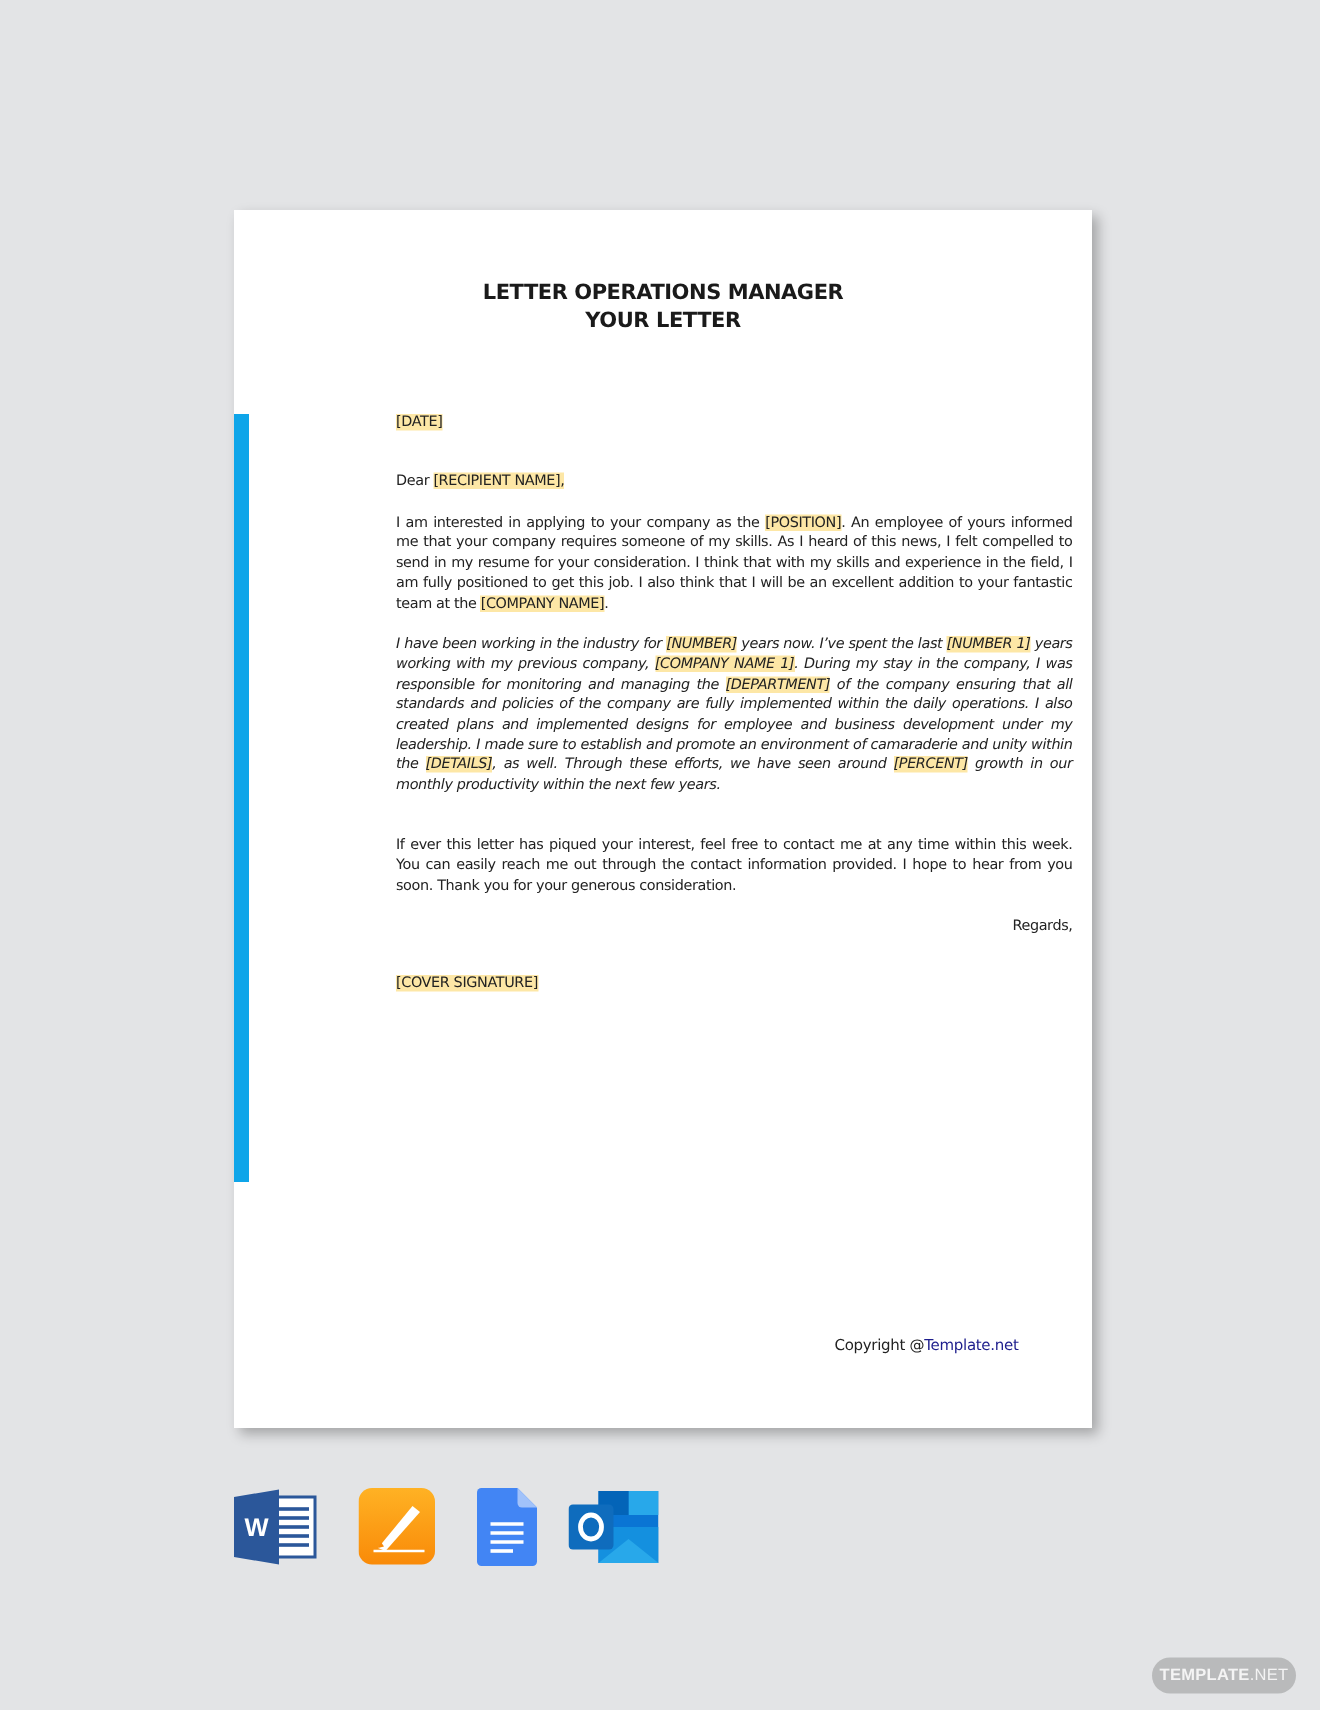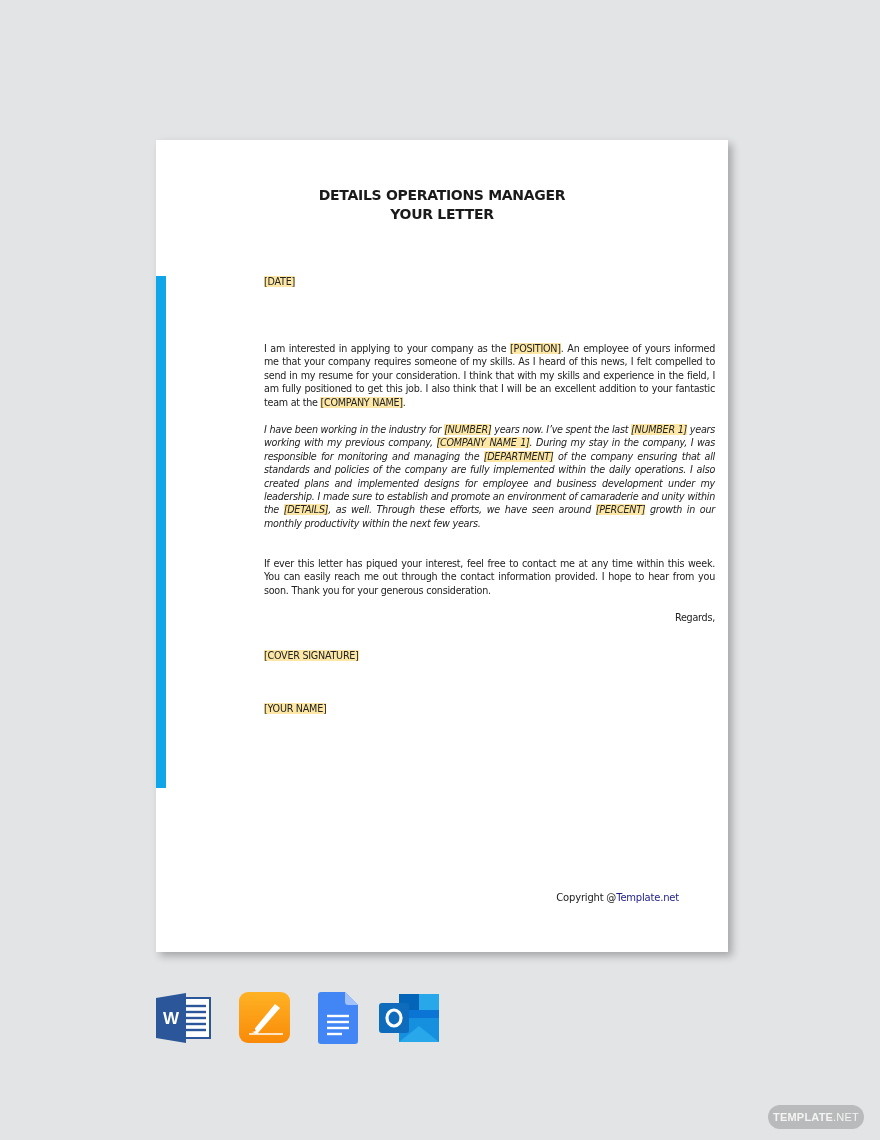--- a/index.html
+++ b/index.html
@@ -15,50 +15,50 @@
   .icons { position:absolute; top:992px; left:156px; height:52px; }
   .icon { position:absolute; top:0; }
   .badge { position:absolute; left:768px; top:1105px; width:96px; height:24px; border-radius:12px; background:#b9babb; color:#f4f4f4; font-size:11px; font-weight:bold; line-height:24px; text-align:center; letter-spacing:0.2px; }
   .badge .light { font-weight:normal; }
 </style>
 </head>
 <body>
 
 <div class="page">
   <div class="title">
-    <div>DETAILS OPERATIONS MANAGER</div>
+    <div>LETTER OPERATIONS MANAGER</div>
     <div>YOUR LETTER</div>
   </div>
 
   <div class="body" style="top:135px;">
     <span class="hl">[DATE]</span>
   </div>
 
+  <div class="body" style="top:174px;">
+    <span>Dear </span><span class="hl"><span>[RECIPIENT NAME]</span><span>,</span></span>
+  </div>
 
   <div class="body" style="top:202px;">
     <p><span>I am interested in applying to your company as the </span><span class="hl">[POSITION]</span><span>. An employee of yours informed me that your company requires someone of my skills. As I heard of this news, I felt compelled to send in my resume for your consideration. I think that with my skills and experience in the field, I am fully positioned to get this job. I also think that I will be an excellent addition to your fantastic team at the </span><span class="hl">[COMPANY NAME]</span><span>.</span></p>
   </div>
 
   <div class="body" style="top:283px;font-style:italic;">
     <p><span>I have been working in the industry for </span><span class="hl">[NUMBER]</span><span> years now. I’ve spent the last </span><span class="hl">[NUMBER 1]</span><span> years working with my previous company, </span><span class="hl">[COMPANY NAME 1]</span><span>. During my stay in the company, I was responsible for monitoring and managing the </span><span class="hl">[DEPARTMENT]</span><span> of the company ensuring that all standards and policies of the company are fully implemented within the daily operations. I also created plans and implemented designs for employee and business development under my leadership. I made sure to establish and promote an environment of camaraderie and unity within the </span><span class="hl">[DETAILS]</span><span>, as well. Through these efforts, we have seen around </span><span class="hl">[PERCENT]</span><span> growth in our monthly productivity within the next few years.</span></p>
   </div>
 
   <div class="body" style="top:389px;margin-top:28px;">
     <p>If ever this letter has piqued your interest, feel free to contact me at any time within this week. You can easily reach me out through the contact information provided. I hope to hear from you soon. Thank you for your generous consideration.</p>
   </div>
 
   <div class="body" style="top:471px;text-align:right;">Regards,</div>
 
   <div class="body" style="top:509px;">
     <span class="hl">[COVER SIGNATURE]</span>
   </div>
 
-  <div class="body" style="top:562px;">
-    <span class="hl">[YOUR NAME]</span>
-  </div>
 
   <div class="copyright">
     <span>Copyright @</span><span class="link">Template.net</span>
   </div>
 </div>
 
 <div class="accent"></div>
 
 <div class="icons">
 

